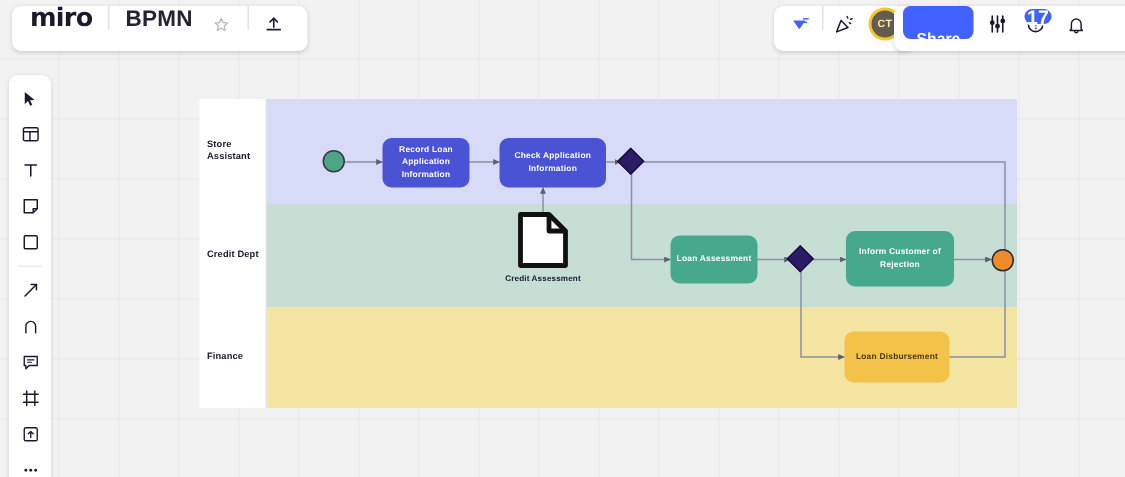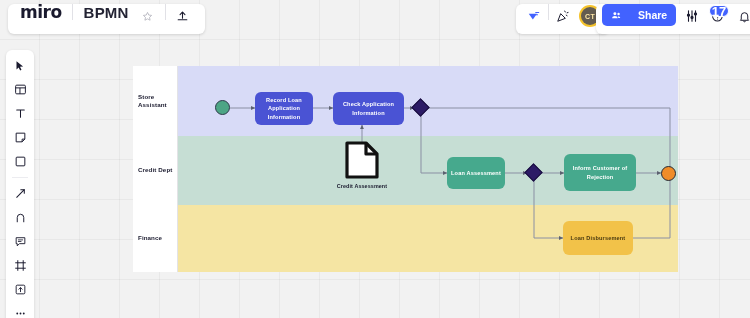--- a/index.html
+++ b/index.html
@@ -52,20 +52,21 @@
     border-radius: 4px; cursor: pointer; position: relative;
   }
   .tb-icon.wide { width: 26px; }
 
   .share-btn {
     display: flex; align-items: center; gap: 16px;
     background: #4262ff; color: #fff;
     border-radius: 5px; height: 22px; padding: 0 9px;
     font-size: 10.5px; font-weight: 600; cursor: pointer;
     margin-right: 2px;
+    flex-direction: column;
   }
 
   .avatar {
     width: 18px; height: 18px; border-radius: 50%;
     background: #635c50; color: #ffe9a8;
     font-size: 7px; font-weight: 700;
     display: flex; align-items: center; justify-content: center;
     box-shadow: 0 0 0 2px #f5c32c;
     letter-spacing: .3px;
   }

